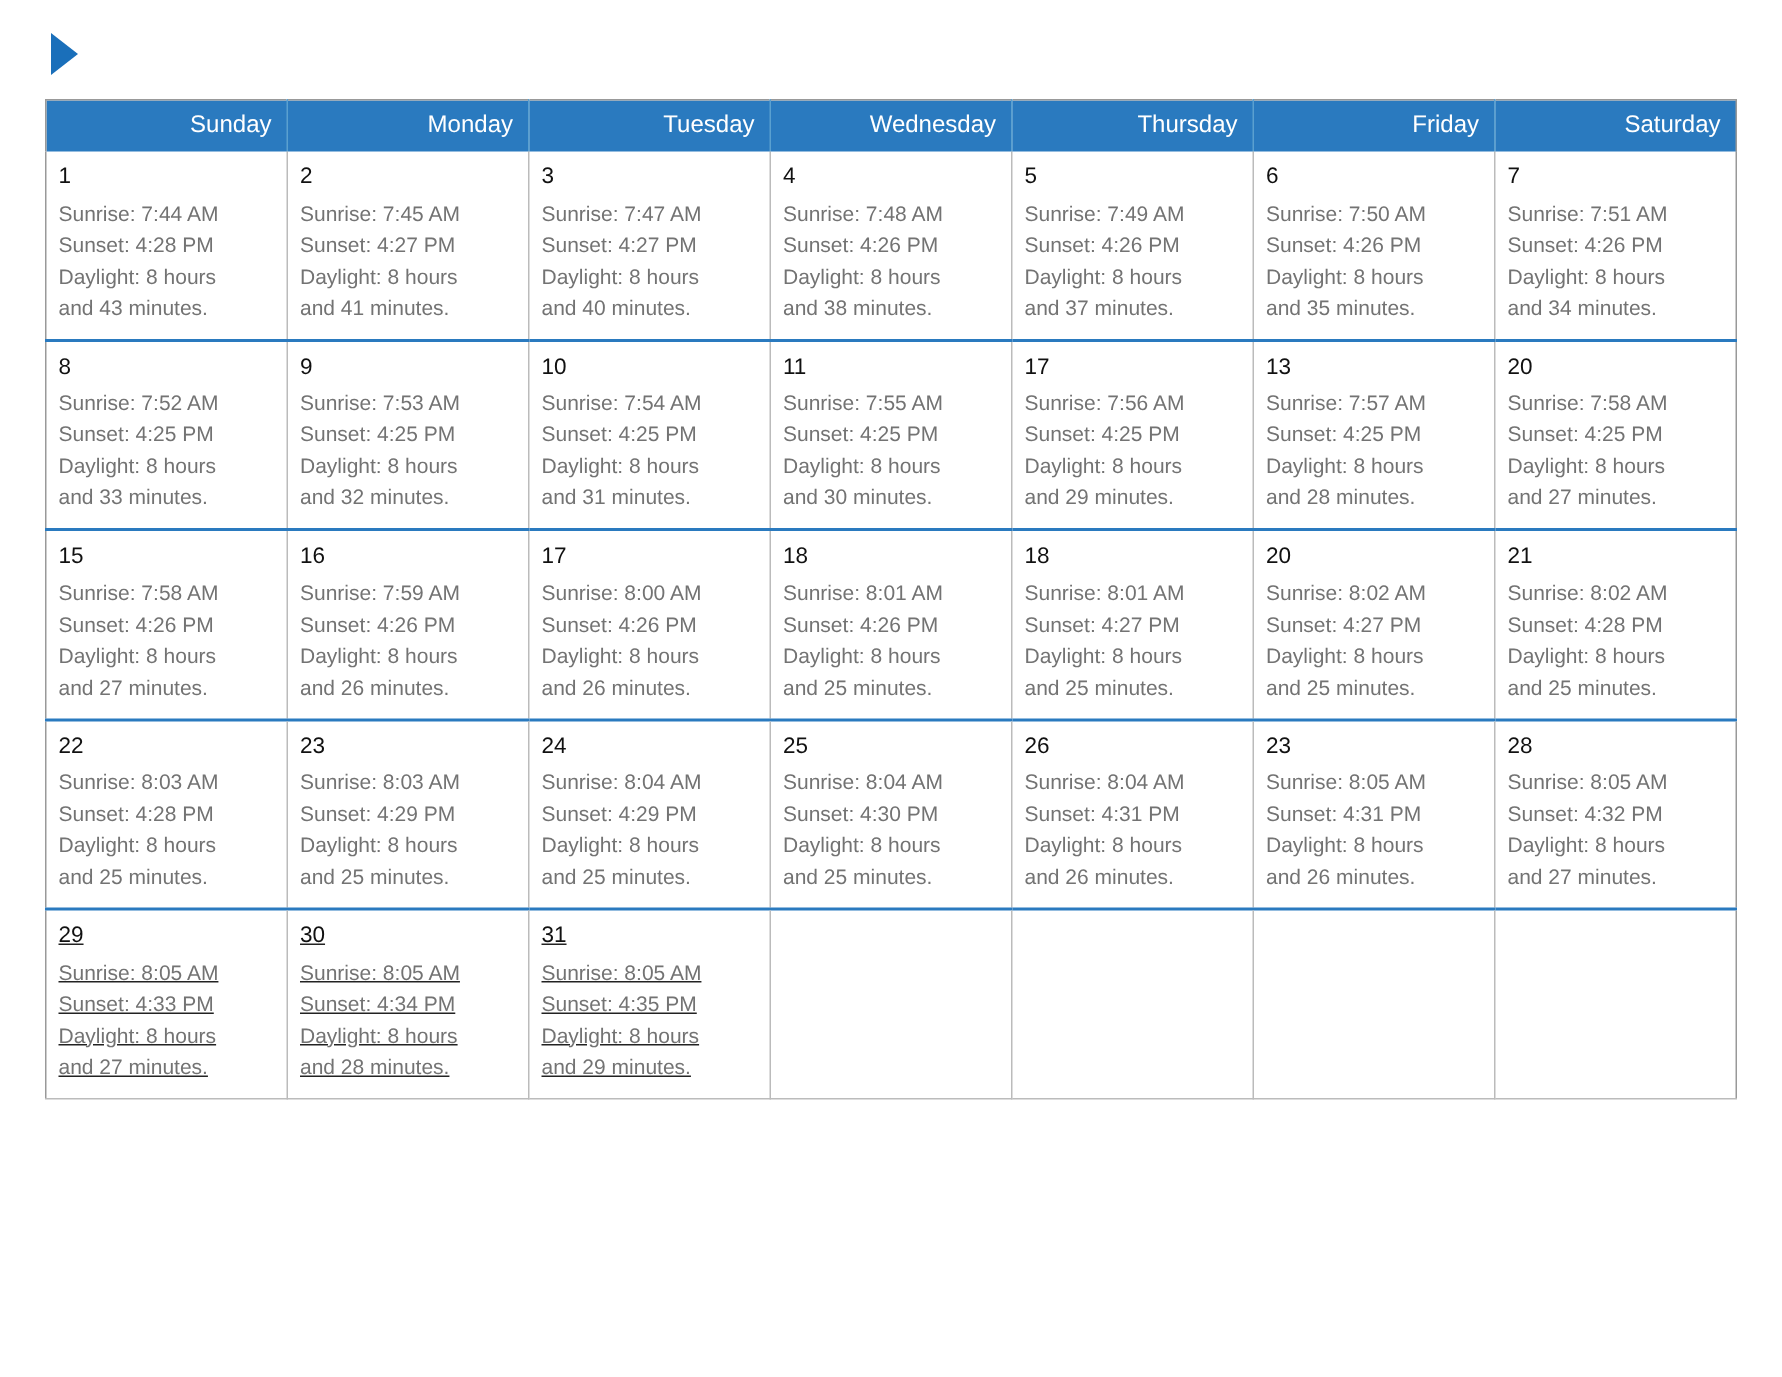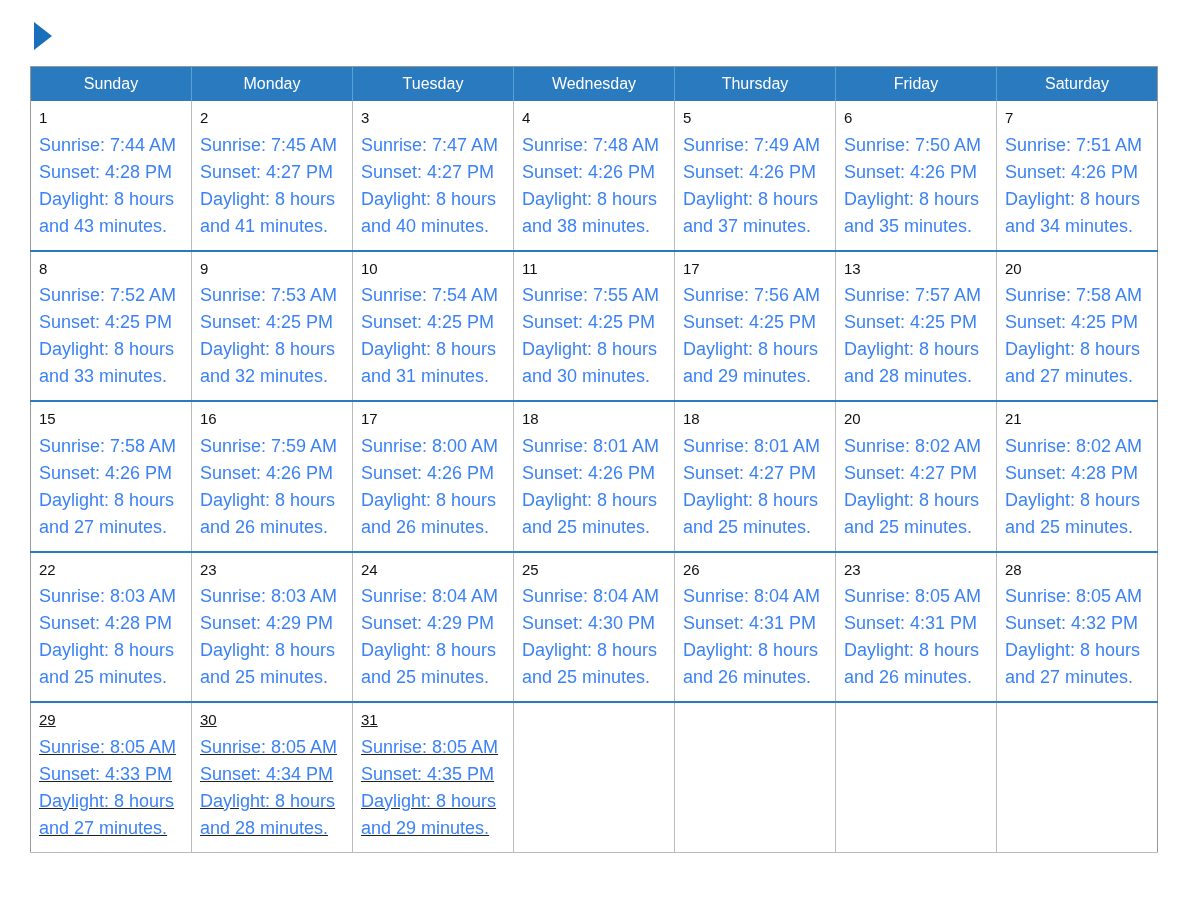--- a/index.html
+++ b/index.html
@@ -66,21 +66,21 @@
       width: 100%;
       border-collapse: collapse;
       border: 1.5px solid #999;
     }
     .calendar thead tr th {
       background: #2a7abf;
       color: #fff;
       font-size: 16px;
       font-weight: normal;
       padding: 8px 10px;
-      text-align: center;
+      text-align: right;
       border-right: 1px solid #5aa0d0;
     }
     .calendar thead tr th:last-child {
       border-right: none;
     }
     .calendar tbody tr td {
       vertical-align: top;
       padding: 6px 8px 10px 8px;
       border-right: 1px solid #bbb;
       border-bottom: 2px solid #2a7abf;
@@ -96,22 +96,22 @@
       border-bottom: 1px solid #bbb;
       text-decoration: underline;
     }
     .day-num {
       font-size: 15px;
       font-weight: normal;
       margin-bottom: 2px;
       color: #111;
     }
     .day-info {
-      font-size: 18px;
-      color: #3b82f6;
+      font-size: 14px;
+      color: #737373;
     }
     .empty {
       background: #fff;
     }
   </style>
 </head>
 <body>
 
 <div class="header">
   <div class="logo">

